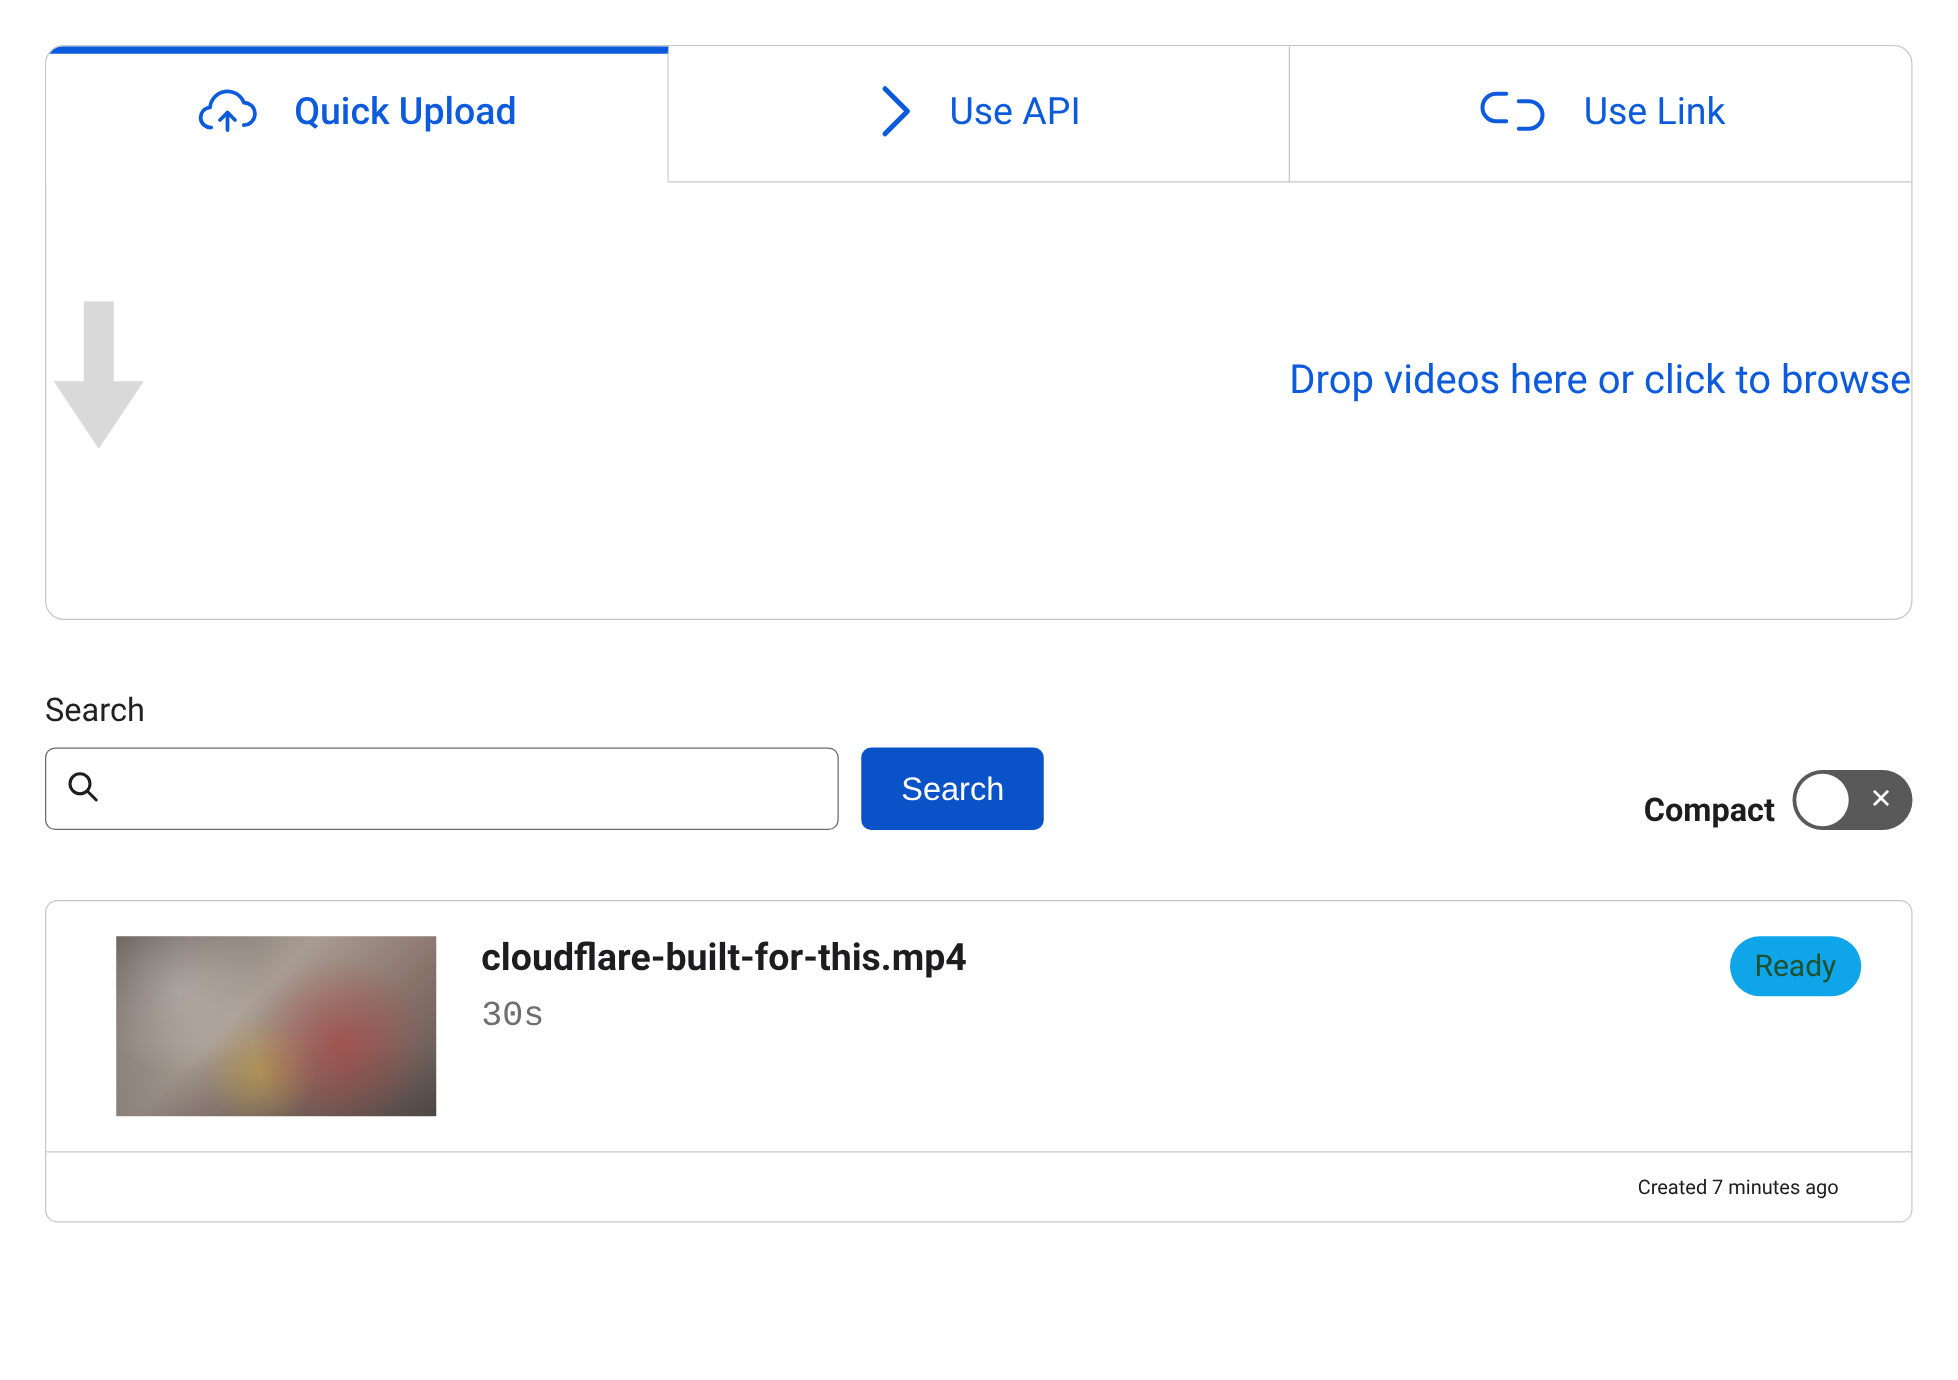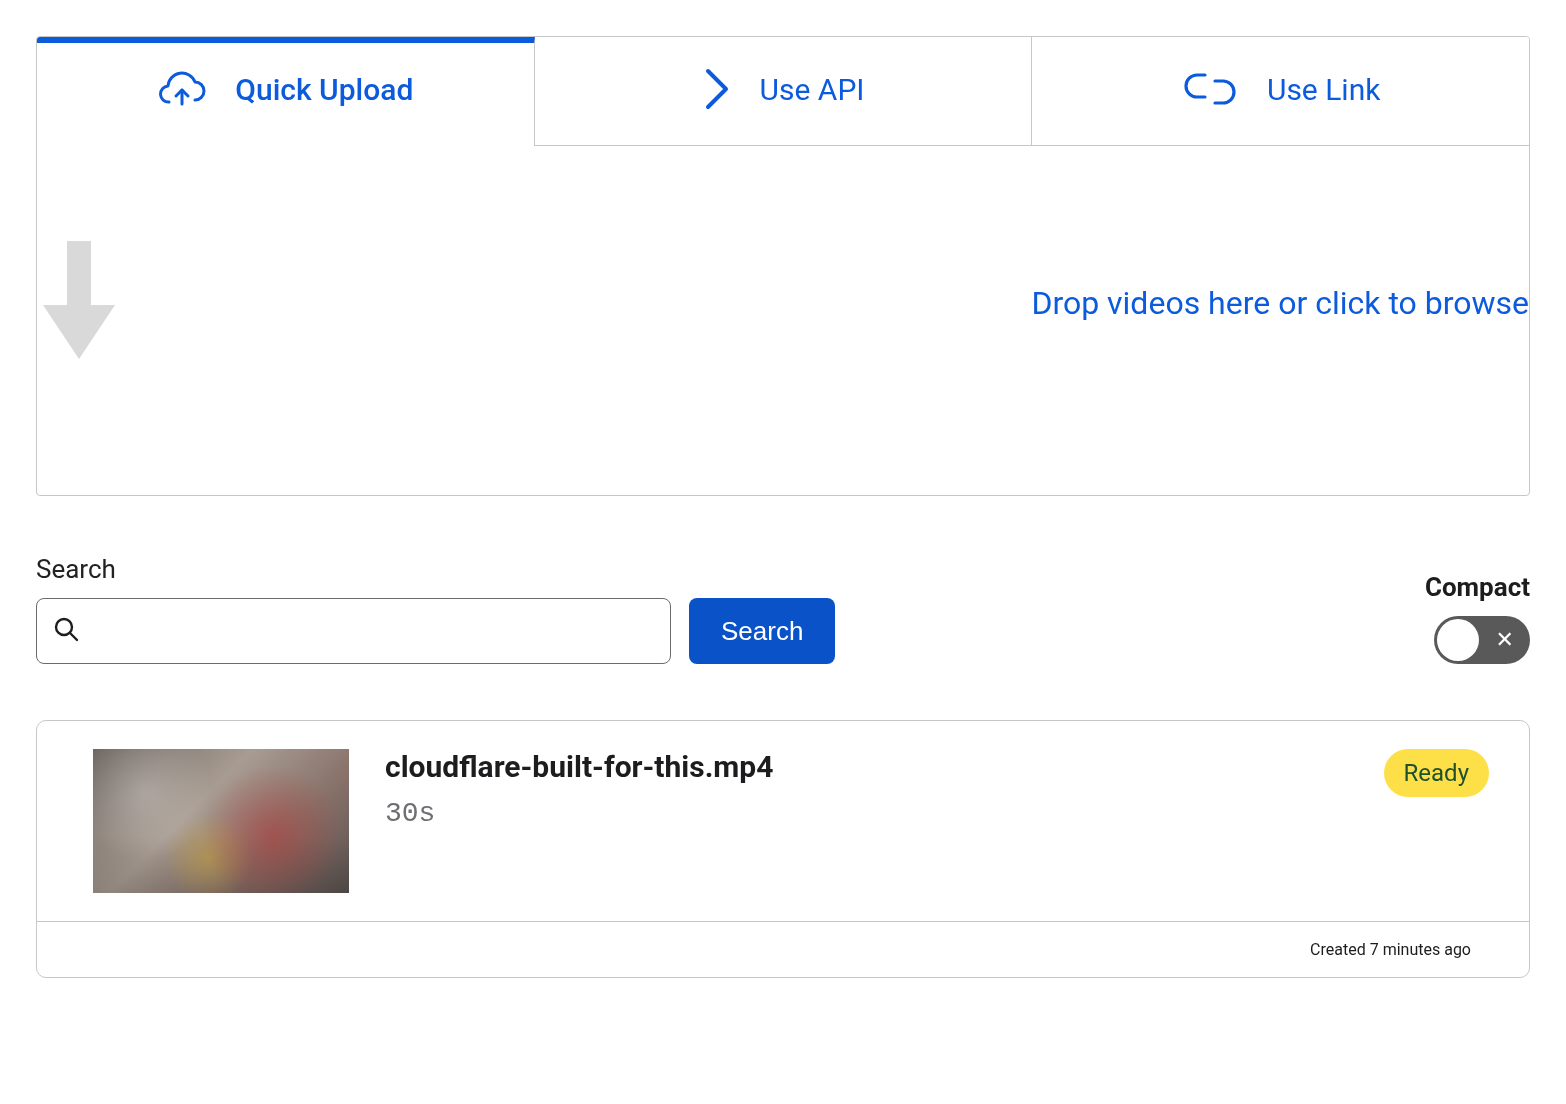--- a/index.html
+++ b/index.html
@@ -5,21 +5,21 @@
     * { box-sizing: border-box; margin: 0; padding: 0; }
     body {
       font-family: -apple-system, BlinkMacSystemFont, "Segoe UI", Roboto, Helvetica, Arial, sans-serif;
       background: #fff;
       padding: 36px;
       color: #1d1d1f;
       width: 1566px;
     }
     .upload-card {
       border: 1px solid #c7c7c7;
-      border-radius: 4px;
+      border-radius: 15px;
       overflow: hidden;
     }
     .tabs {
       display: flex;
       width: 100%;
     }
     .tab {
       flex: 1;
       display: flex;
       align-items: center;
@@ -92,21 +92,21 @@
       padding: 0 32px;
       background: #0a52c7;
       color: #fff;
       border: none;
       border-radius: 8px;
       font-size: 26px;
       cursor: pointer;
     }
     .compact-wrap {
       display: flex;
-      flex-direction: column;
+      flex-direction: row;
       align-items: flex-end;
       gap: 14px;
     }
     .compact-label { font-size: 26px; font-weight: 700; color: #1d1d1f; }
     .toggle {
       width: 96px;
       height: 48px;
       border-radius: 48px;
       background: #595959;
       position: relative;
@@ -158,21 +158,21 @@
       background:
         radial-gradient(circle at 20% 30%, rgba(255,255,255,.25), transparent 30%),
         radial-gradient(circle at 70% 60%, rgba(180,50,50,.5), transparent 35%),
         radial-gradient(circle at 45% 75%, rgba(200,160,60,.55), transparent 25%),
         linear-gradient(0deg, rgba(0,0,0,.15), rgba(0,0,0,0) 40%);
     }
     .video-info { flex: 1; }
     .video-title { font-size: 30px; font-weight: 700; color: #1d1d1f; }
     .video-duration { font-size: 28px; color: #6e6e73; margin-top: 14px; font-family: Liberation Mono, monospace; }
     .status-badge {
-      background: #fde047;
+      background: #0ea5e9;
       color: #1f5131;
       padding: 10px 20px;
       border-radius: 28px;
       font-size: 24px;
     }
     .video-footer {
       border-top: 1px solid #c7c7c7;
       padding: 18px 58px;
       text-align: right;
       font-size: 16px;

